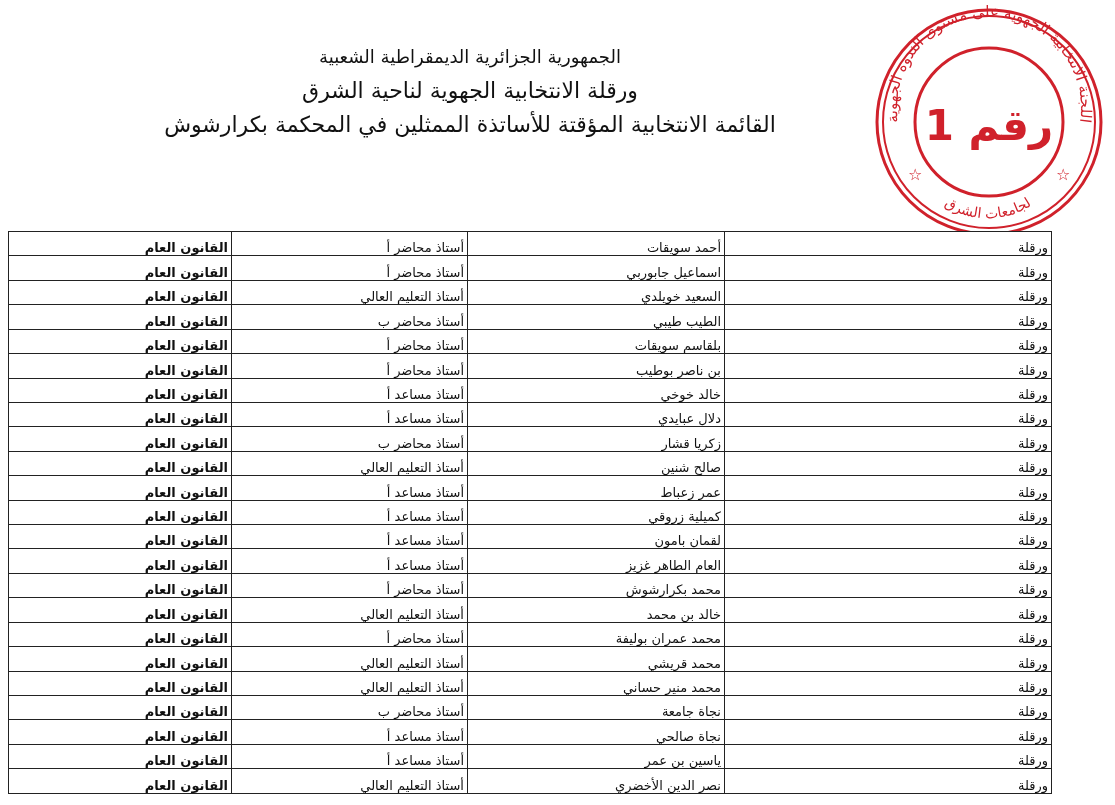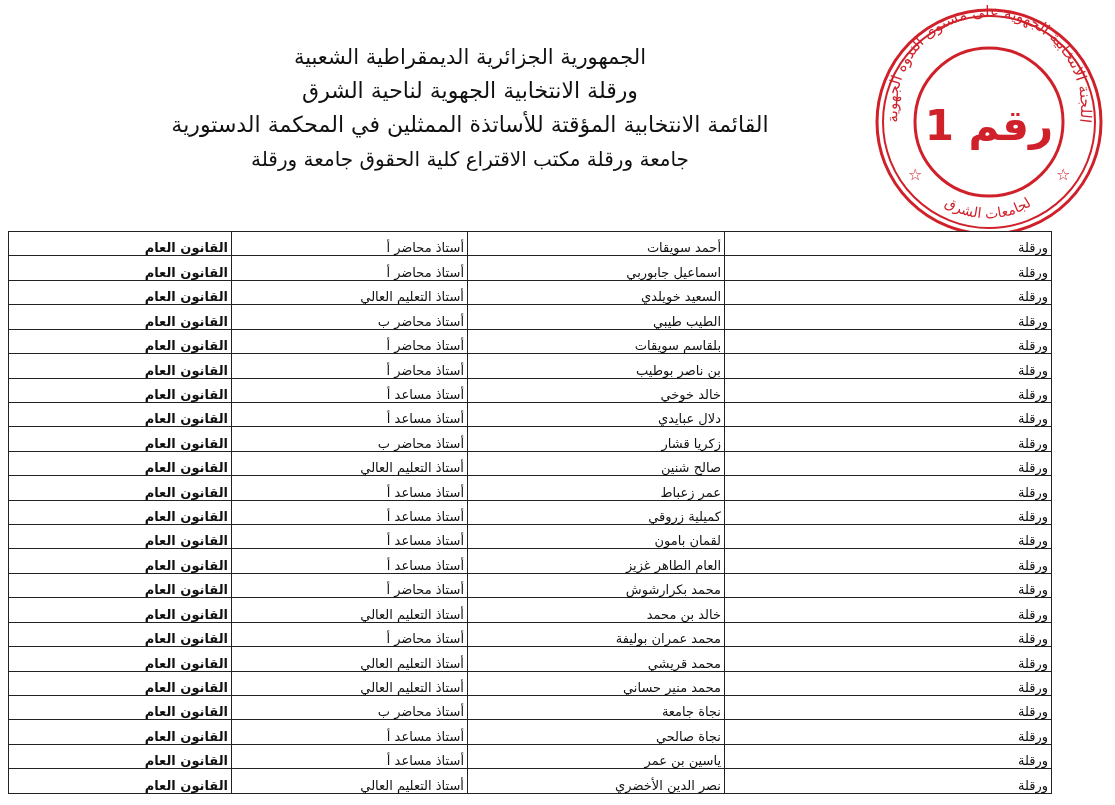--- a/index.html
+++ b/index.html
@@ -4,21 +4,21 @@
 <style>
   html, body { margin: 0; padding: 0; }
   body {
     width: 1115px; height: 805px; background: #ffffff; position: relative; overflow: hidden;
     font-family: "DejaVu Sans", "Liberation Sans", sans-serif; color: #111;
   }
   .header {
     position: absolute; left: 150px; top: 40px; width: 640px; direction: rtl; text-align: center;
   }
   .header .line { font-size: 22px; line-height: 34px; white-space: nowrap; }
-  .header .line.l1 { font-size: 21px; }
+  .header .line.l1 { font-size: 18px; }
   .header .line.l3 { font-size: 22px; }
   .header .line.l4 { font-size: 20px; }
 
   .stamp {
     position: absolute; left: 868px; top: 2px; width: 240px; height: 230px;
   }
   .stamp svg { width: 100%; height: 100%; }
 
   table.list {
     position: absolute; left: 8px; top: 231px; width: 1028px; height: 563px;
@@ -34,22 +34,21 @@
   td.c-name { width: 250px; }
   td.c-grade { width: 229px; }
   td.c-law { width: 216px; font-weight: bold; }
 </style>
 </head>
 <body>
 
 <div class="header">
   <div class="line l1">الجمهورية الجزائرية الديمقراطية الشعبية</div>
   <div class="line l2">ورقلة الانتخابية الجهوية لناحية الشرق</div>
-  <div class="line l3">القائمة الانتخابية المؤقتة للأساتذة الممثلين في المحكمة الدستورية</div>
-  <div class="line l4">جامعة ورقلة مكتب الاقتراع كلية الحقوق جامعة ورقلة</div>
+  <div class="line l3">القائمة الانتخابية المؤقتة للأساتذة الممثلين في المحكمة بكرارشوش</div>
 </div>
 
 <div class="stamp">
   <svg viewBox="0 0 240 230">
     <defs>
       <path id="ringTop" d="M 30 120 A 92 92 0 1 1 212 120"></path>
       <path id="ringBot" d="M 50 175 A 80 80 0 0 0 190 175"></path>
     </defs>
     <circle cx="121" cy="120" r="112" fill="none" stroke="#d0212b" stroke-width="3"></circle>
     <circle cx="121" cy="120" r="106" fill="none" stroke="#d0212b" stroke-width="2"></circle>

